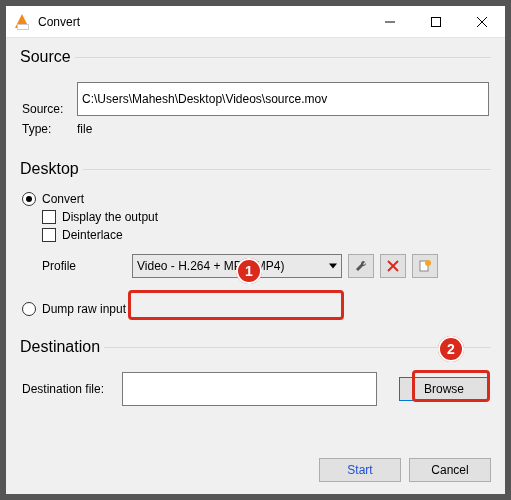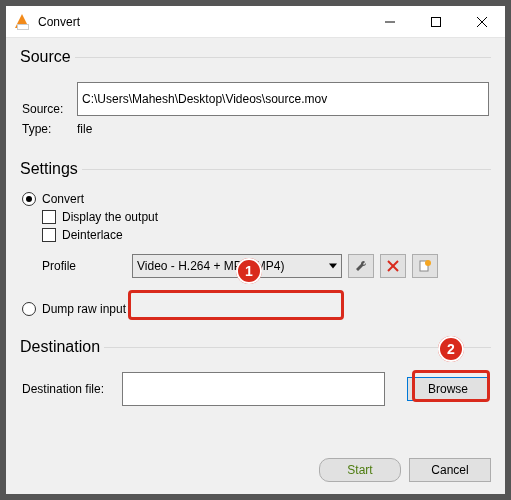--- a/index.html
+++ b/index.html
@@ -93,33 +93,33 @@
   }
   .icon-btn {
     width: 26px; height: 24px; margin-left: 6px;
     border: 1px solid #adadad; background: #e1e1e1;
     display: flex; align-items: center; justify-content: center;
   }
   .dest-row { display: flex; align-items: center; margin: 6px 0 10px 0; }
   .dest-lbl { width: 100px; }
   .dest-input { flex: 1; }
   .browse-btn {
-    width: 82px; height: 24px; margin-left: 22px;
+    width: 90px; height: 24px; margin-left: 22px;
     border: 1px solid #0078d7; background: #e1e1e1;
     display: flex; align-items: center; justify-content: center;
     color: #000;
   }
   .footer {
     display: flex; justify-content: flex-end; padding: 8px 14px 12px 0; gap: 8px;
   }
   .footer .btn {
     width: 82px; height: 24px; border: 1px solid #adadad; background: #e1e1e1;
     display: flex; align-items: center; justify-content: center;
   }
-  .footer .btn.disabled { color: #4d7c0f; border-radius: 10px; }
+  .footer .btn.disabled { color: #1d4ed8; }
   
   .badge {
     position: absolute;
     width: 26px; height: 26px; border-radius: 50%;
     background: #d92a1c; color: #fff; font-weight: bold;
     display: flex; align-items: center; justify-content: center;
     font-size: 14px;
     box-shadow: 0 0 0 2px #fff inset;
   }
   .annot-red {
@@ -177,21 +177,21 @@
         <span class="lbl">Source:</span>
         <input type="text" class="src-input" value="C:\Users\Mahesh\Desktop\Videos\source.mov" style="">
       </div>
       <div class="row">
         <span class="lbl">Type:</span>
         <span class="lbl2">file</span>
       </div>
     </fieldset>
 
     <fieldset style="position:relative;">
-      <legend>Settings</legend>
+      <legend>Desktop</legend>
 
       <div class="radio">
         <span class="radio-dot sel"></span>
         <span>Convert</span>
       </div>
 
       <div class="indent">
         <div class="check">
           <span class="check-box"></span>
           <span>Display the output</span>

